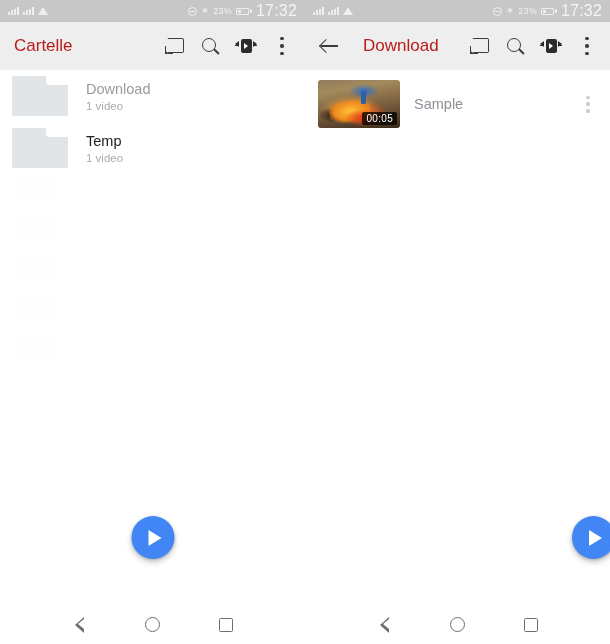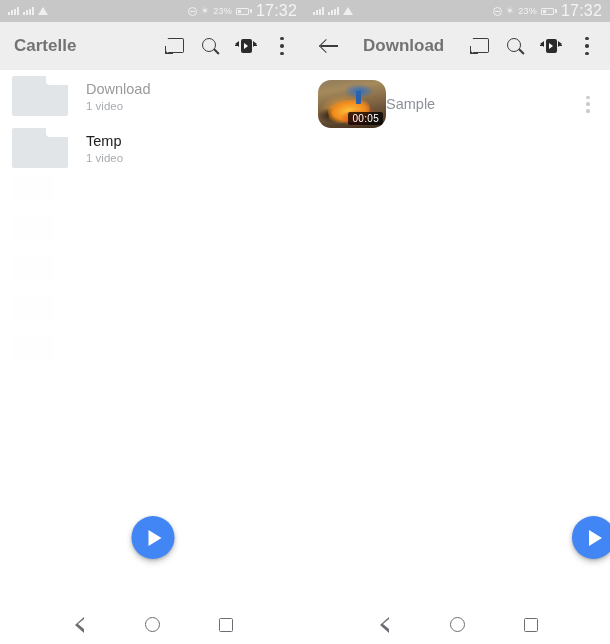--- a/index.html
+++ b/index.html
@@ -52,22 +52,22 @@
     height: 48px;
     background: #eeeeee;
     display: flex;
     align-items: center;
     padding: 0 6px 0 14px;
     position: relative;
   }
   .toolbar.with-back { padding-left: 8px; }
   .tb-title {
     font-size: 17px;
-    color: #737373;
-    font-weight: 700;
+    color: #b91c1c;
+    font-weight: 400;
     white-space: nowrap;
   }
   .tb-title.centered { margin-left: 16px; }
   .tb-spacer { flex: 1; }
   .tb-icons { display: flex; align-items: center; gap: 2px; }
   .icon-btn {
     width: 34px; height: 40px;
     display: flex; align-items: center; justify-content: center;
     cursor: pointer;
   }
@@ -133,22 +133,22 @@
   .ghost-row { height: 40px; opacity: .35; }
   .ghost-row .gi { width:40px;height:26px;background:#fbfbfc;border-radius:2px;margin-left:14px; }
 
   
   .video-row {
     display: flex; align-items: center;
     padding: 10px 12px 10px 13px;
     cursor: pointer;
   }
   .thumb {
-    width: 68px; height: 48px;
-    border-radius: 13px;
+    width: 82px; height: 48px;
+    border-radius: 3px;
     position: relative;
     overflow: hidden;
     flex: 0 0 auto;
     background:
       radial-gradient(ellipse 60% 50% at 40% 62%, #f7a733 0%, rgba(247,167,51,0) 62%),
       radial-gradient(ellipse 40% 38% at 58% 70%, #e4471e 0%, rgba(228,71,30,0) 70%),
       linear-gradient(170deg, #8d7b5d 0%, #a58a5c 22%, #7d6141 55%, #3a2a1b 100%);
   }
   .thumb .blue {
     position:absolute; left:38%; top:4px; width:30px; height:14px;
@@ -174,21 +174,21 @@
   .duration {
     position: absolute; right: 3px; bottom: 3px;
     background: rgba(0,0,0,.75);
     color: #ffffff;
     font-size: 10px;
     padding: 1px 4px;
     border-radius: 2px;
     letter-spacing: .3px;
     font-family: "Liberation Sans", sans-serif;
   }
-  .video-title { font-size: 14.5px; color: #8d9197; flex: 1; }
+  .video-title { margin-left: 14px; font-size: 14.5px; color: #8d9197; flex: 1; }
   .row-more { width:4px;height:17px;display:flex;flex-direction:column;justify-content:space-between;align-items:center;margin-right:8px;cursor:pointer;}
   .row-more span{width:3.2px;height:3.2px;border-radius:50%;background:#c9cdd2;display:block;}
 
   
   .fab {
     position: absolute;
     width: 43px; height: 43px;
     border-radius: 50%;
     background: #4285f4;
     box-shadow: 0 3px 6px rgba(0,0,0,.22), 0 1px 3px rgba(0,0,0,.18);

